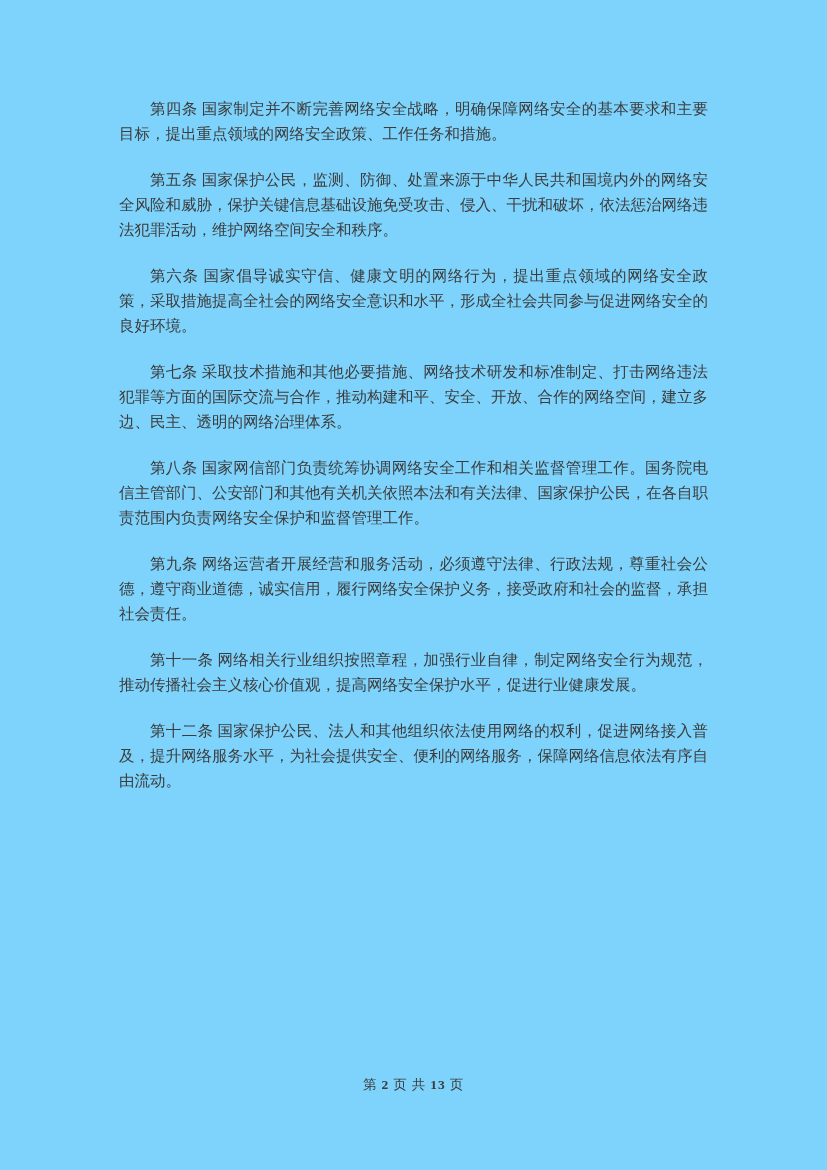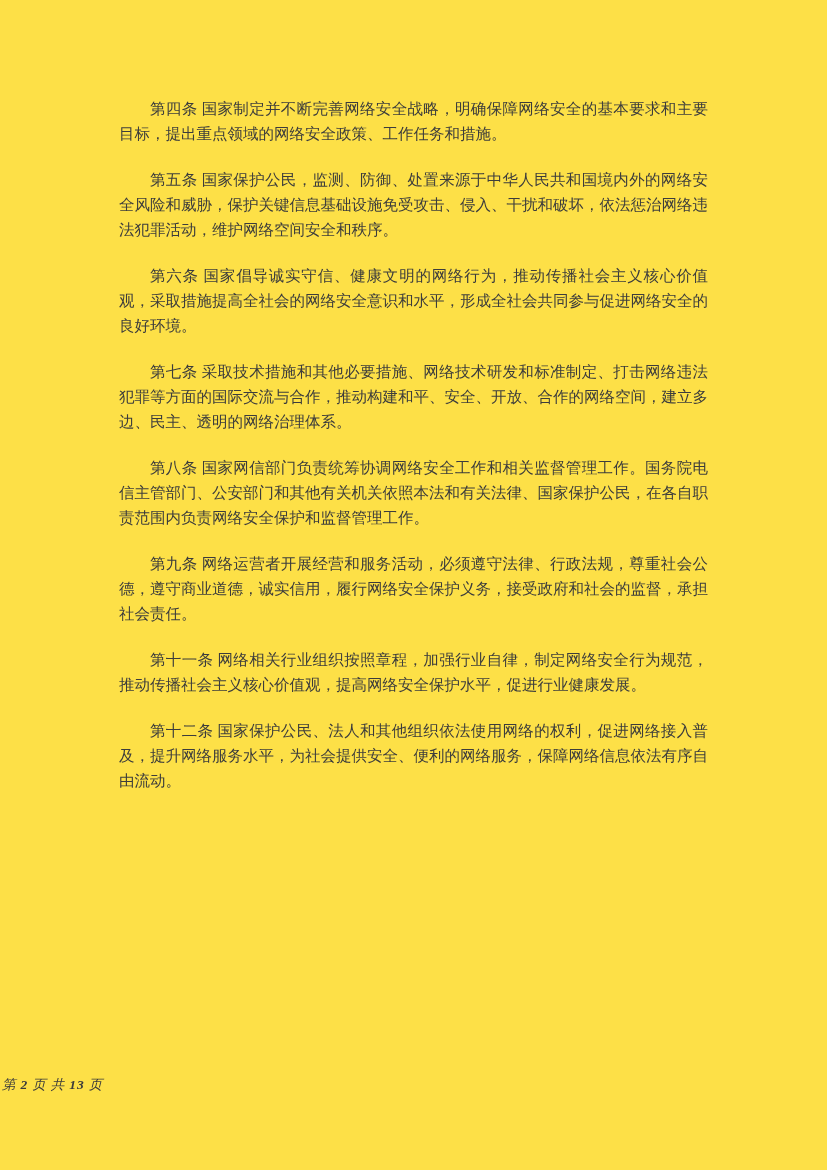--- a/index.html
+++ b/index.html
@@ -10,21 +10,21 @@
     width: 827px;
     height: 1170px;
     background: #ffffff;
     position: relative;
     overflow: hidden;
     font-family: "Liberation Serif", "DejaVu Serif", serif;
   }
   .page {
     position: absolute;
     inset: 0;
-    background: #fde047;
+    background: #7dd3fc;
   }
   .content {
     position: absolute;
     left: 119px;
     top: 96px;
     width: 589px;
   }
   .content p {
     margin: 0 0 21px 0;
     font-size: 15.5px;
@@ -35,40 +35,40 @@
     word-break: break-all;
   }
   .content p:last-child {
     margin-bottom: 0;
   }
   .footer {
     position: absolute;
     left: 0;
     right: 0;
     top: 1076px;
+    text-align: center;
     font-size: 13.5px;
     color: #3c3c3c;
     letter-spacing: 1px;
-    font-style: italic;
   }
   .footer span {
     margin: 0 2px;
   }
   .footer .num {
     font-weight: bold;
   }
 </style>
 </head>
 <body>
 
 <div class="page">
   <div class="content">
     <p>第四条 国家制定并不断完善网络安全战略，明确保障网络安全的基本要求和主要目标，提出重点领域的网络安全政策、工作任务和措施。</p>
     <p>第五条 国家保护公民，监测、防御、处置来源于中华人民共和国境内外的网络安全风险和威胁，保护关键信息基础设施免受攻击、侵入、干扰和破坏，依法惩治网络违法犯罪活动，维护网络空间安全和秩序。</p>
-    <p>第六条 国家倡导诚实守信、健康文明的网络行为，推动传播社会主义核心价值观，采取措施提高全社会的网络安全意识和水平，形成全社会共同参与促进网络安全的良好环境。</p>
+    <p>第六条 国家倡导诚实守信、健康文明的网络行为，提出重点领域的网络安全政策，采取措施提高全社会的网络安全意识和水平，形成全社会共同参与促进网络安全的良好环境。</p>
     <p>第七条 采取技术措施和其他必要措施、网络技术研发和标准制定、打击网络违法犯罪等方面的国际交流与合作，推动构建和平、安全、开放、合作的网络空间，建立多边、民主、透明的网络治理体系。</p>
     <p>第八条 国家网信部门负责统筹协调网络安全工作和相关监督管理工作。国务院电信主管部门、公安部门和其他有关机关依照本法和有关法律、国家保护公民，在各自职责范围内负责网络安全保护和监督管理工作。</p>
     <p>第九条 网络运营者开展经营和服务活动，必须遵守法律、行政法规，尊重社会公德，遵守商业道德，诚实信用，履行网络安全保护义务，接受政府和社会的监督，承担社会责任。</p>
     <p>第十一条 网络相关行业组织按照章程，加强行业自律，制定网络安全行为规范，推动传播社会主义核心价值观，提高网络安全保护水平，促进行业健康发展。</p>
     <p>第十二条 国家保护公民、法人和其他组织依法使用网络的权利，促进网络接入普及，提升网络服务水平，为社会提供安全、便利的网络服务，保障网络信息依法有序自由流动。</p>
   </div>
 
   <div class="footer">
     <span>第</span><span class="num">2</span><span>页</span><span>共</span><span class="num">13</span><span>页</span>
   </div>

